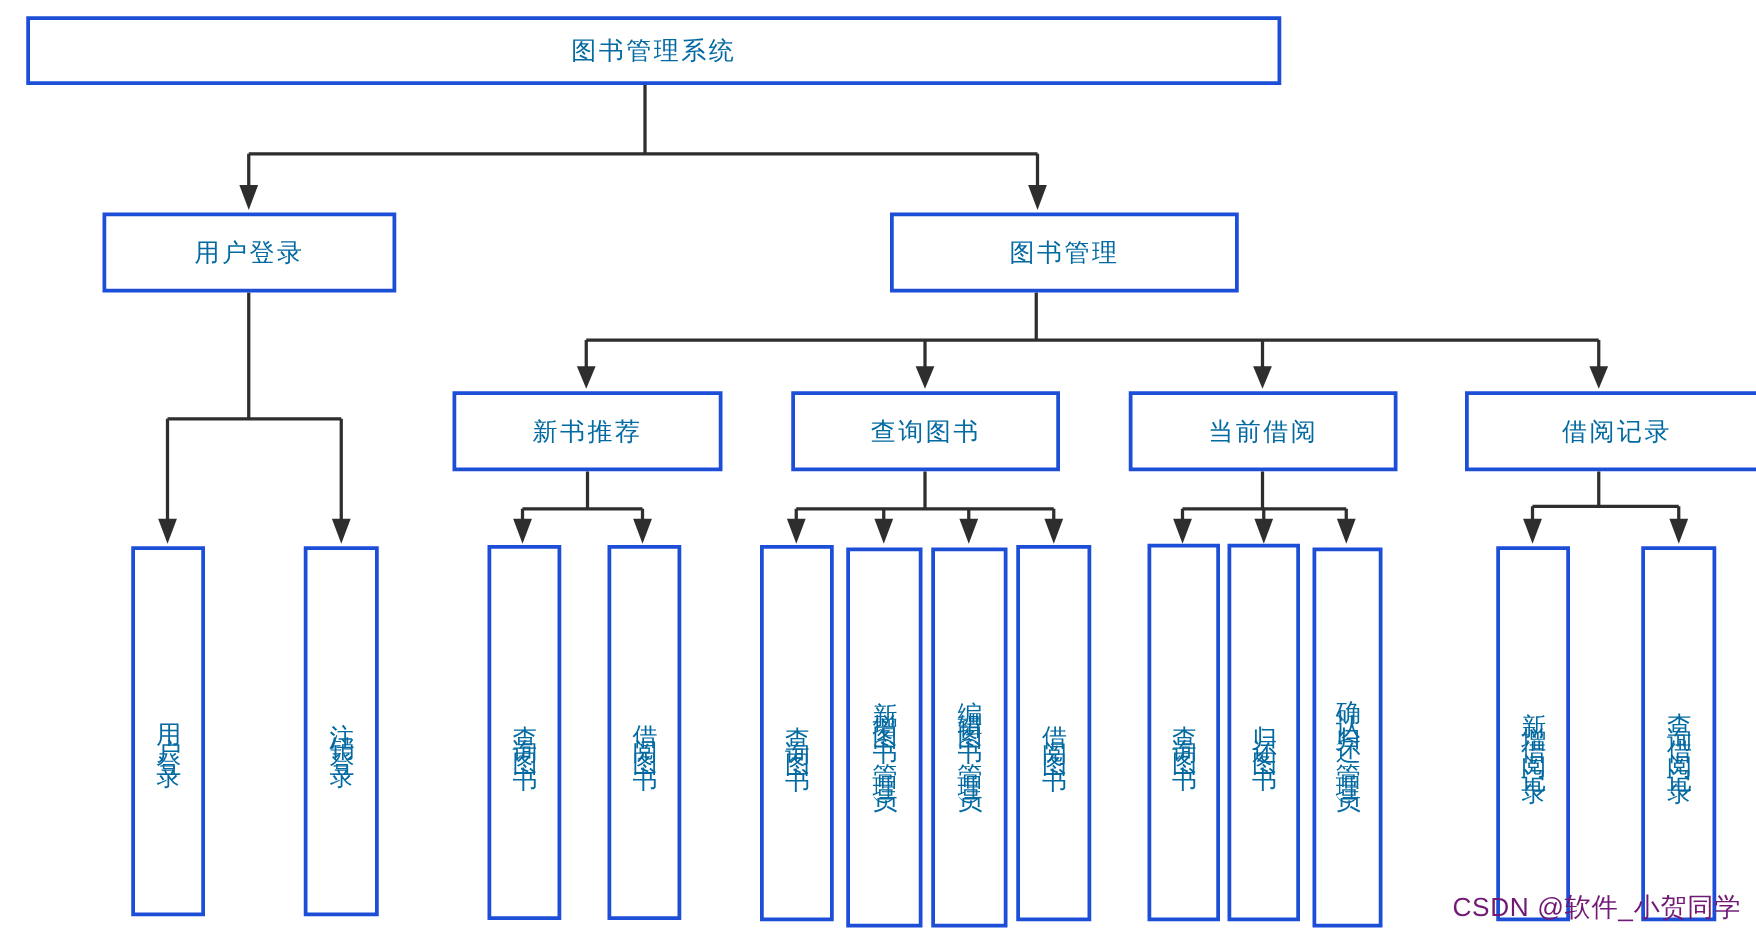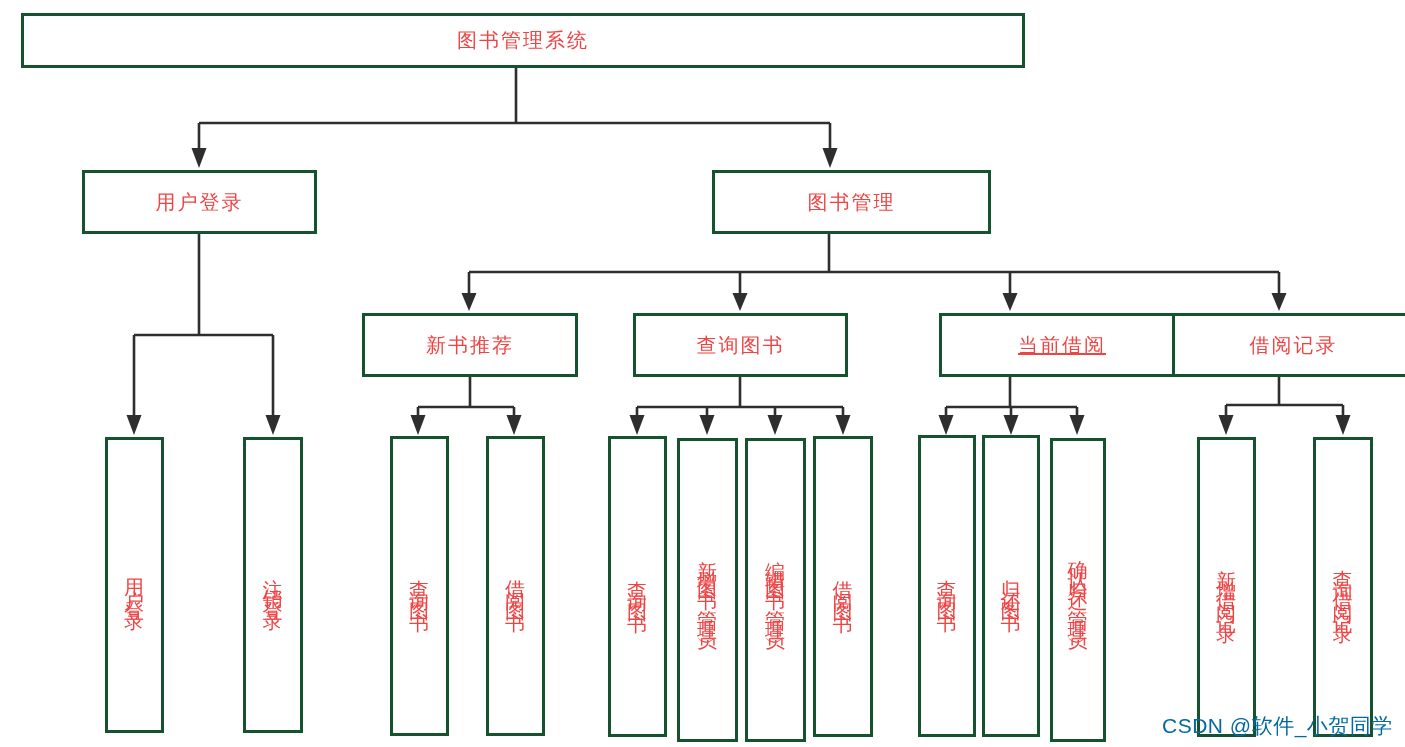--- a/index.html
+++ b/index.html
@@ -18,25 +18,25 @@
   svg.connectors {
     position: absolute;
     left: 0;
     top: 0;
     z-index: 1;
   }
   .node {
     position: absolute;
     box-sizing: border-box;
     background: #ffffff;
-    border: 3px solid #14532d;
+    border: 3px solid #1d4ed8;
     display: flex;
     align-items: center;
     justify-content: center;
-    color: #ef4444;
+    color: #0369a1;
     font-size: 20px;
     z-index: 2;
     letter-spacing: 2px;
   }
   .node.vert {
     letter-spacing: 0;
   }
   .node.vert .vlabel {
     writing-mode: vertical-rl;
     text-orientation: mixed;
@@ -44,21 +44,21 @@
     line-height: 1;
   }
   .node.vert.tall .vlabel {
     letter-spacing: 10px;
   }
   .watermark {
     position: absolute;
     left: 1162px;
     top: 712px;
     font-size: 21px;
-    color: #0369a1;
+    color: #701a75;
     letter-spacing: 0.5px;
     white-space: nowrap;
     z-index: 3;
   }
 </style>
 </head>
 <body>
 
 <div class="canvas">
 
@@ -105,21 +105,21 @@
     </g>
   </svg>
 
   <div class="node" style="left:21px; top:13px; width:1004px; height:55px;">图书管理系统</div>
 
   <div class="node" style="left:82px; top:170px; width:235px; height:64px;">用户登录</div>
   <div class="node" style="left:712px; top:170px; width:279px; height:64px;">图书管理</div>
 
   <div class="node" style="left:362px; top:313px; width:216px; height:64px;">新书推荐</div>
   <div class="node" style="left:633px; top:313px; width:215px; height:64px;">查询图书</div>
-  <div class="node" style="left:939px; top:313px; width:246px; height:64px;text-decoration:underline;">当前借阅</div>
+  <div class="node" style="left:903px; top:313px; width:215px; height:64px;">当前借阅</div>
   <div class="node" style="left:1172px; top:313px; width:243px; height:64px;">借阅记录</div>
 
   <div class="node vert" style="left:105px; top:437px; width:59px; height:296px;">
     <span class="vlabel">用户登录</span>
   </div>
   <div class="node vert" style="left:243px; top:437px; width:60px; height:296px;">
     <span class="vlabel">注销登录</span>
   </div>
 
   <div class="node vert" style="left:390px; top:436px; width:59px; height:300px;">

